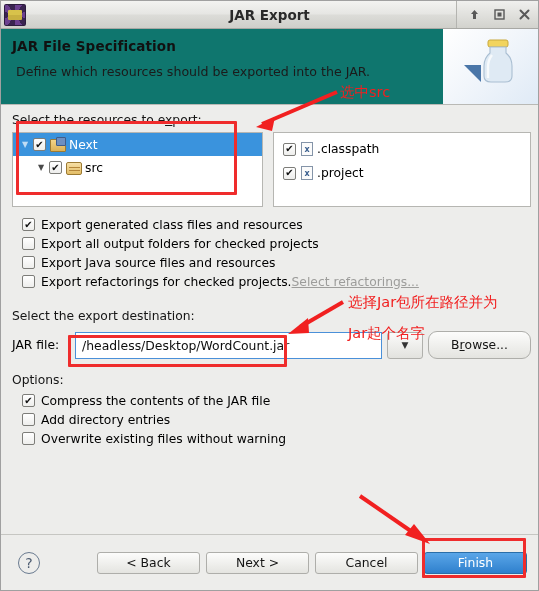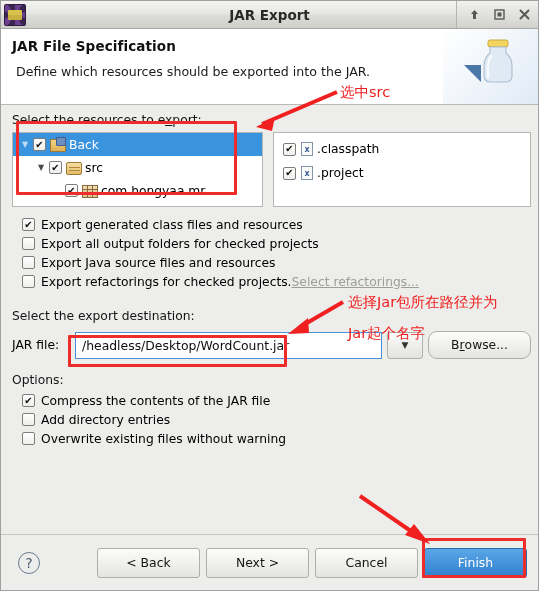--- a/index.html
+++ b/index.html
@@ -63,21 +63,21 @@
   }
   .wbtn {
     width: 16px; height: 16px;
     display: flex; align-items: center; justify-content: center;
     color: #4a4a4a;
   }
 
   
   #header {
     flex: 0 0 76px;
-    background: #ffffff;
+    background: #0f766e;
     border-bottom: 1px solid #b9b9b5;
     position: relative;
     padding: 9px 0 0 11px;
     overflow: hidden;
   }
   #header-title { font-weight: bold; font-size: 13.5px; color: #111; letter-spacing: .1px; }
   #header-sub { margin-top: 10px; margin-left: 4px; font-size: 12.6px; color: #1b1b1b; }
   #header-gfx {
     position: absolute; right: 0; top: 0; width: 95px; height: 76px;
     background: linear-gradient(135deg,#ffffff 0%, #f2f6fb 45%, #dfeaf6 100%);
@@ -214,21 +214,21 @@
     position: relative;
   }
   #help-icon {
     width: 22px; height: 22px; border-radius: 50%;
     border: 1.6px solid #6a7b90; color: #4e5d72;
     display: flex; align-items: center; justify-content: center;
     font-size: 14px; margin-left: 6px;
   }
   #btnbar { margin-left: auto; display: flex; gap: 6px; align-items: center; }
   .dlgbtn {
-    width: 103px; height: 30px;
+    width: 103px; height: 22px;
     background: linear-gradient(to bottom,#fcfcfb,#e4e4e0);
     border: 1px solid #aeaeaa; border-radius: 3px;
     display: flex; align-items: center; justify-content: center;
     font-size: 12.4px; color: #141414;
   }
   .dlgbtn.primary {
     background: linear-gradient(to bottom,#5aa6e8,#2f80cd);
     border: 1px solid #2a6ea8; color: #ffffff;
   }
 
@@ -291,32 +291,27 @@
 
     <div class="field-label">Select the resources to e<u>x</u>port:</div>
 
     <div id="tree-row">
 
       <div id="tree-left">
         <div class="trow sel" style="padding-left:4px">
           <span class="twist">▼</span>
           <span class="cbx on"></span>
           <span class="ticon ic-proj"></span>
-          <span>Back</span>
+          <span>Next</span>
         </div>
         <div class="trow" style="padding-left:20px">
           <span class="twist">▼</span>
           <span class="cbx on"></span>
           <span class="ticon ic-src"></span>
           <span>src</span>
-        </div>
-        <div class="trow" style="padding-left:52px">
-          <span class="cbx on"></span>
-          <span class="ticon ic-pkg"></span>
-          <span>com.hongyaa.mr</span>
         </div>
       </div>
 
       <div id="tree-right">
         <div class="trow" style="padding-left:5px;height:24px">
           <span class="cbx on"></span>
           <span class="ic-file">x</span>
           <span>.classpath</span>
         </div>
         <div class="trow" style="padding-left:5px;height:24px">

